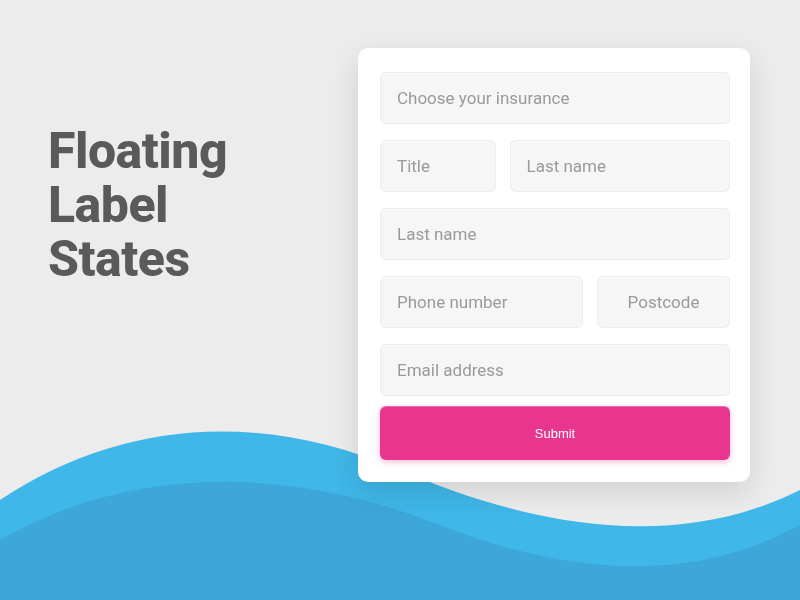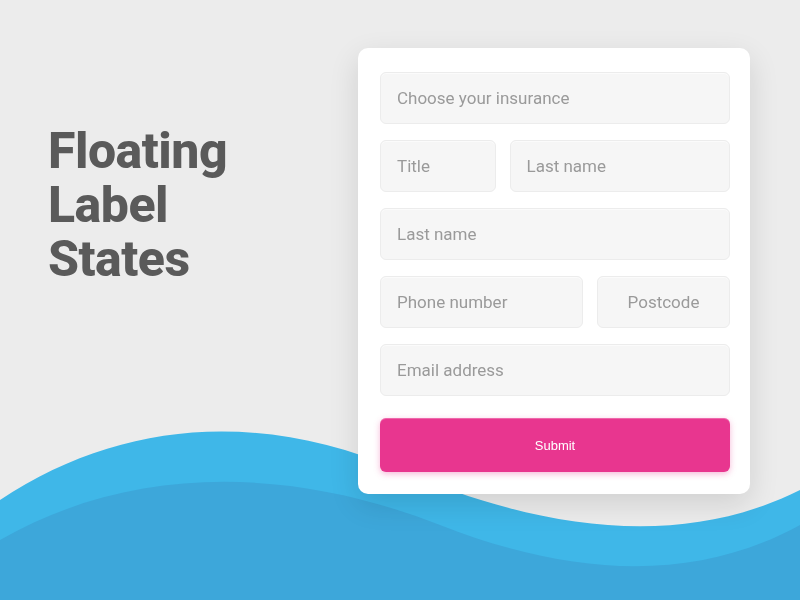--- a/index.html
+++ b/index.html
@@ -45,21 +45,21 @@
     top: 48px;
     width: 392px;
     background: #fff;
     border-radius: 10px;
     box-shadow: 0 10px 30px rgba(0,0,0,0.12);
     padding: 24px 20px 22px 22px;
     z-index: 10;
   }
 
   .row { display: flex; gap: 14px; margin-bottom: 16px; }
-  .row:last-of-type { margin-bottom: 16px; }
+  .row:last-of-type { margin-bottom: 4px; }
 
   .field {
     background: #f6f6f6;
     border: 1.5px solid #ececec;
     border-radius: 6px;
     height: 52px;
     display: flex;
     align-items: center;
     padding: 0 16px;
     color: #9a9a9a;

